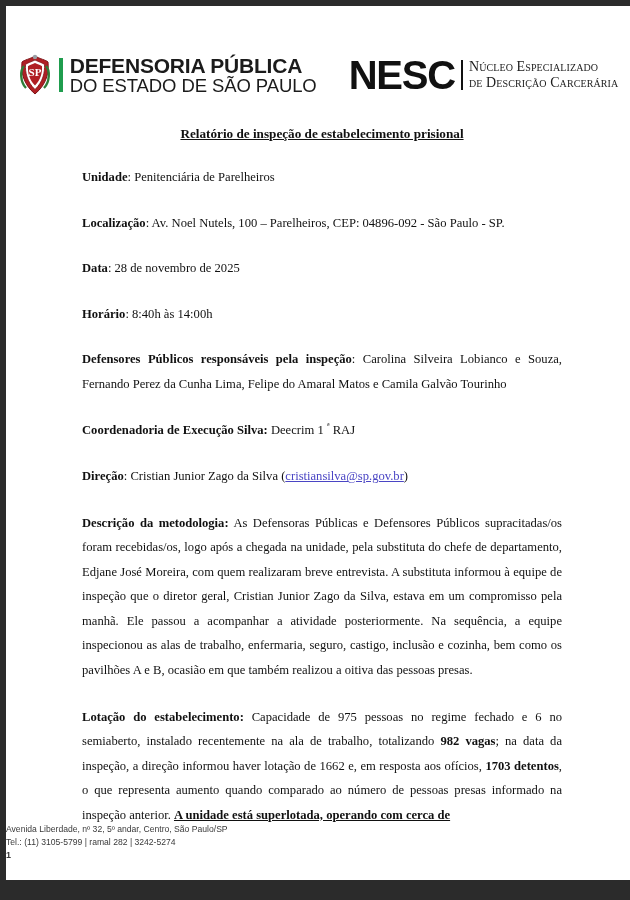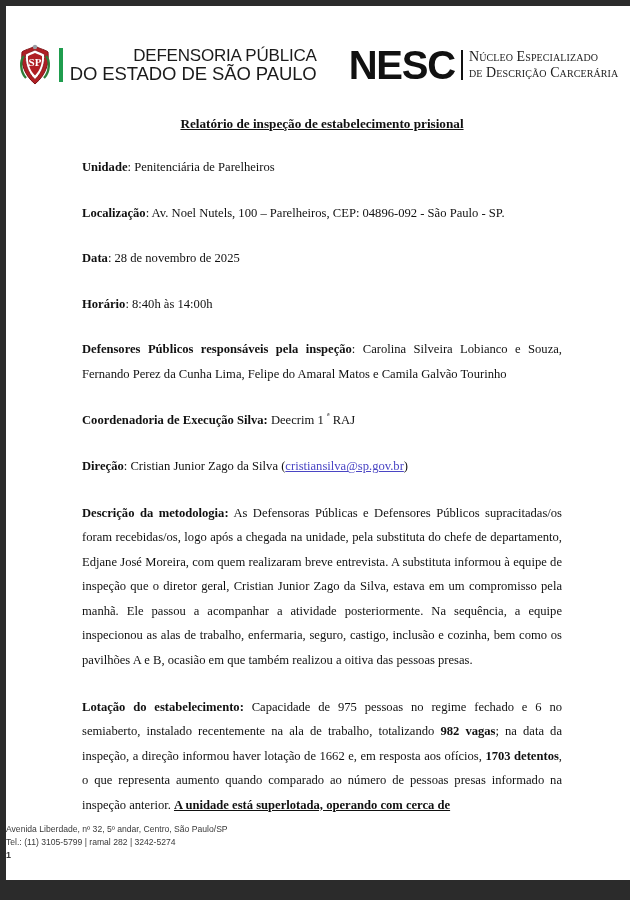--- a/index.html
+++ b/index.html
@@ -22,21 +22,21 @@
     background: #ffffff;
     box-sizing: border-box;
   }
 
   
   .header {
     display: flex;
     align-items: center;
     justify-content: center;
     gap: 32px;
-    padding-top: 38px;
+    padding-top: 48px;
   }
   .logo-dp {
     display: flex;
     align-items: center;
     gap: 7px;
   }
   .shield {
     width: 34px;
     height: 42px;
     position: relative;
@@ -48,25 +48,24 @@
     height: 34px;
     background: #1f9d4e;
     flex: 0 0 auto;
   }
   .dp-text {
     line-height: 1.0;
     color: #1b1b1b;
   }
   .dp-line1 {
     font-family: "Liberation Sans", sans-serif;
-    font-weight: normal;
-    font-size: 17px;
+    font-weight: bold;
+    font-size: 21px;
     letter-spacing: -0.2px;
     white-space: nowrap;
-    text-align: right;
   }
   .dp-line2 {
     font-family: "Liberation Sans", sans-serif;
     font-weight: normal;
     font-size: 18.5px;
     letter-spacing: -0.1px;
     white-space: nowrap;
     margin-top: 1px;
   }
   .logo-nesc {

